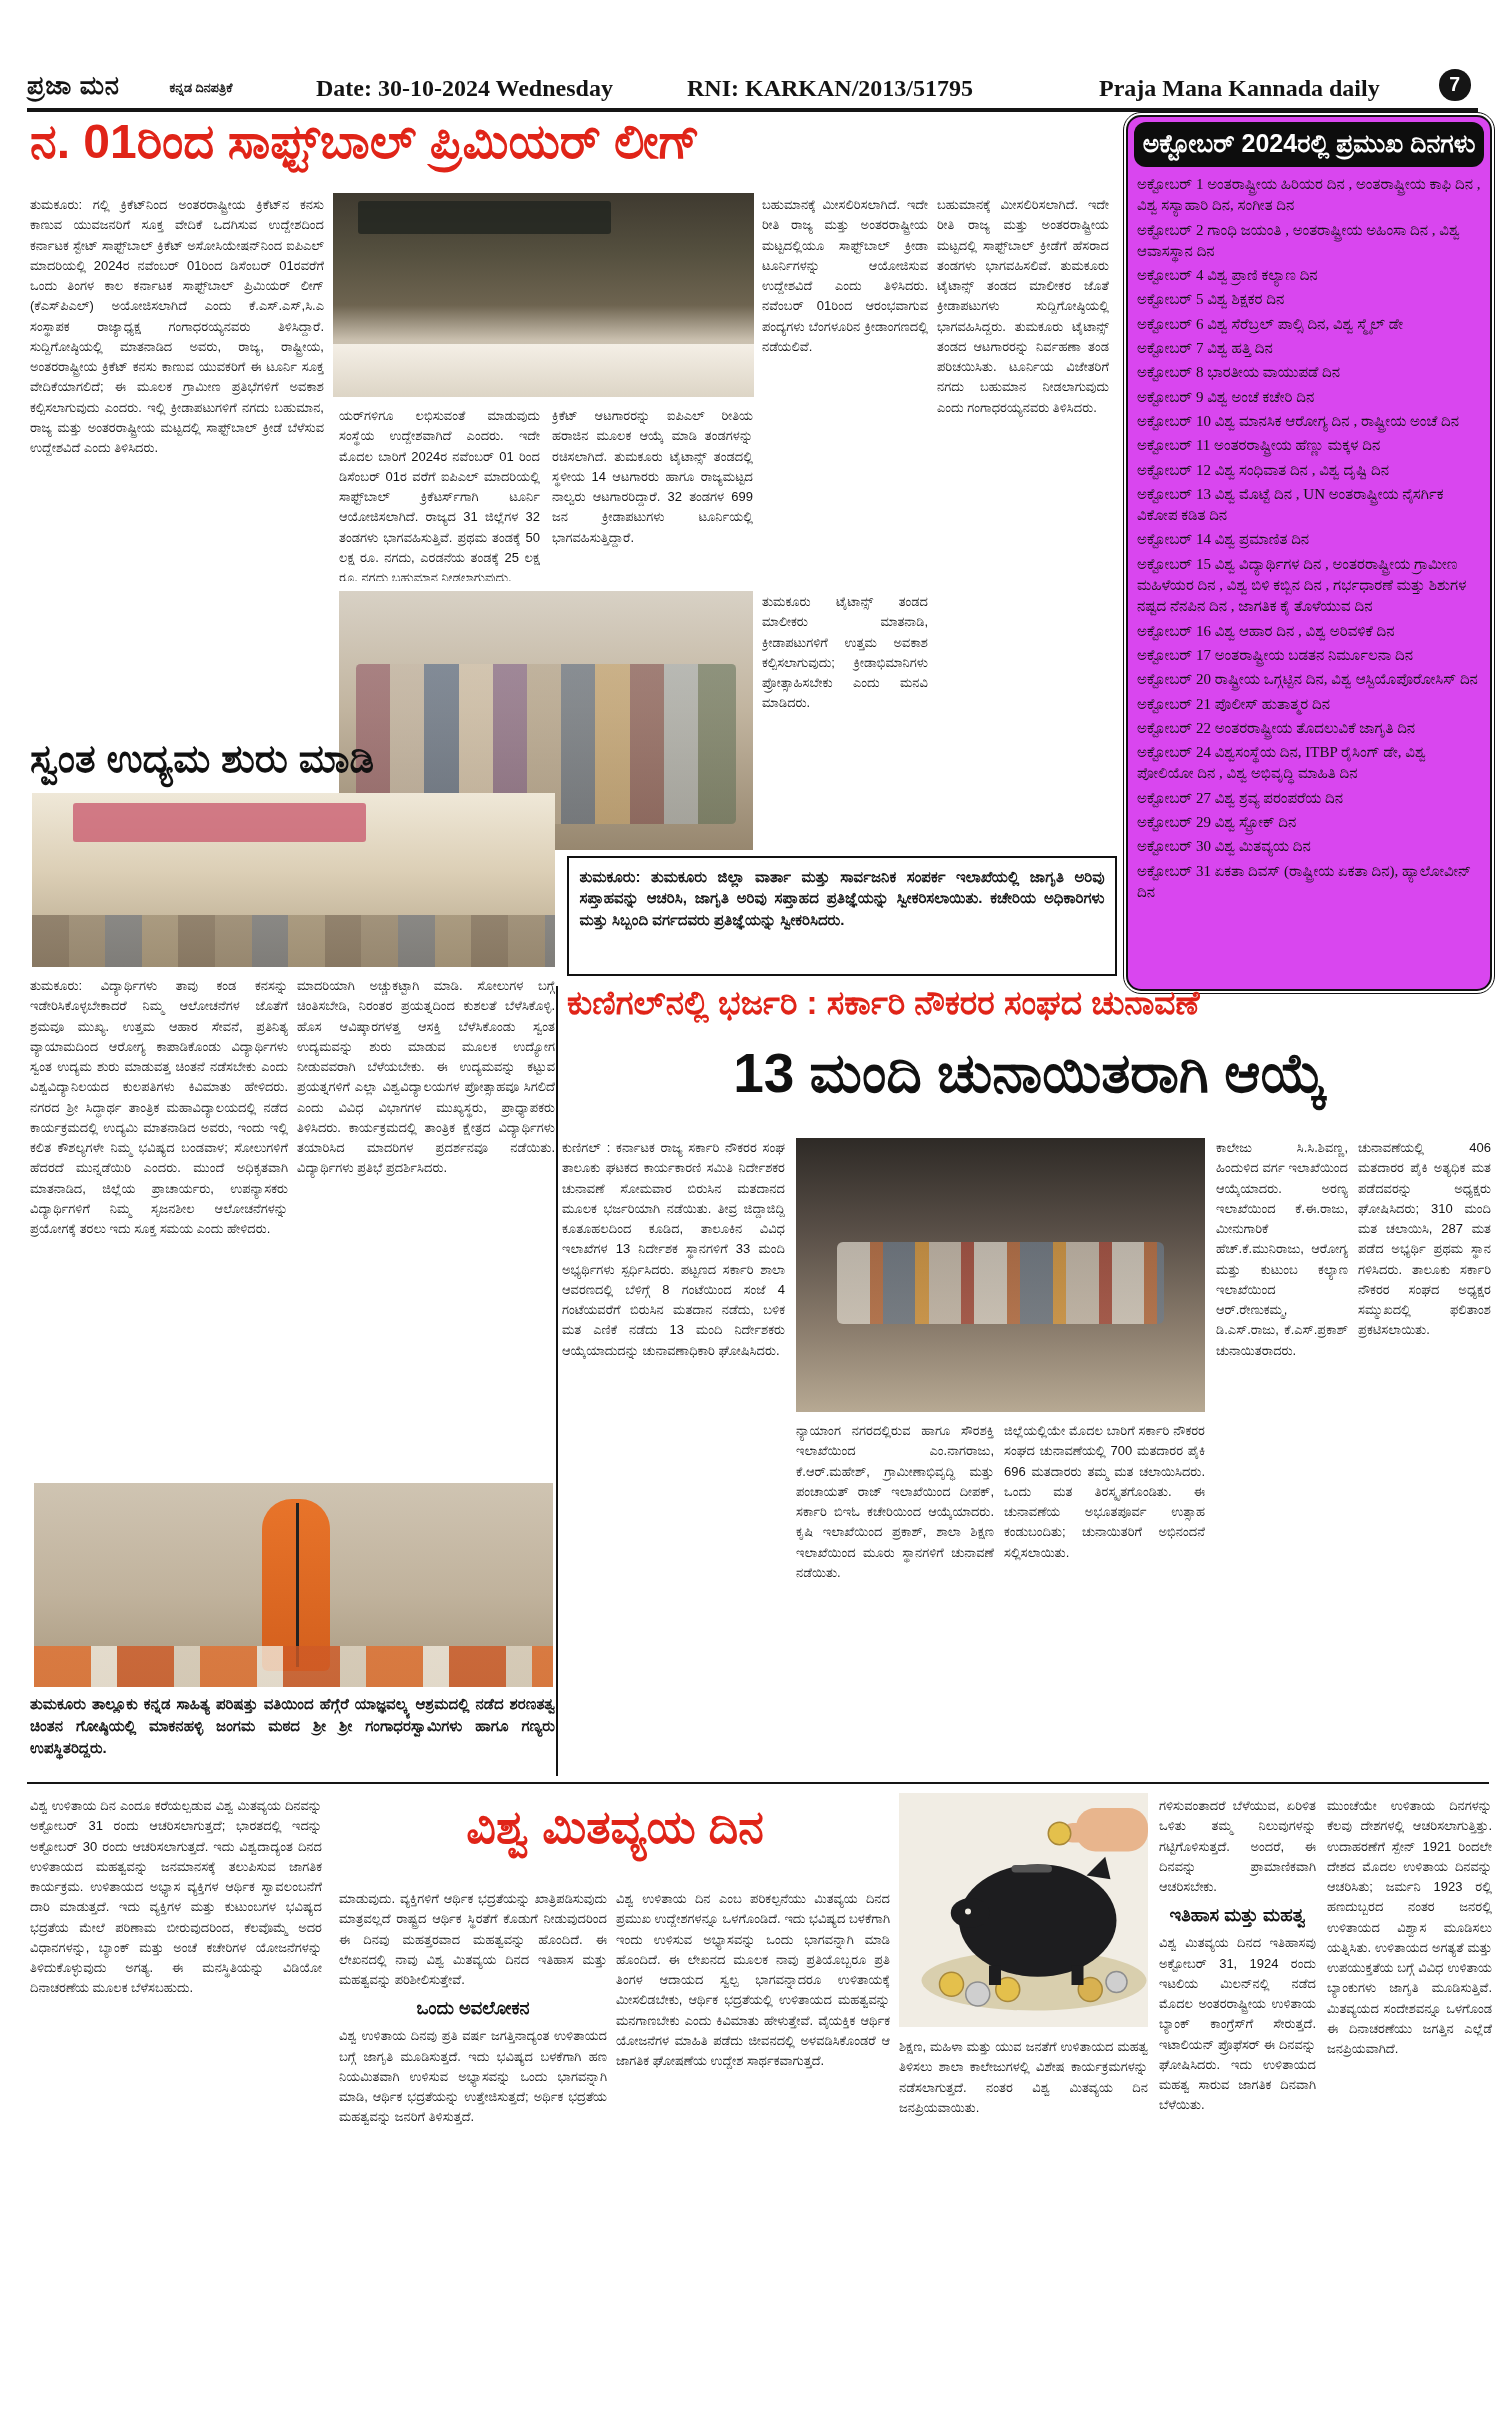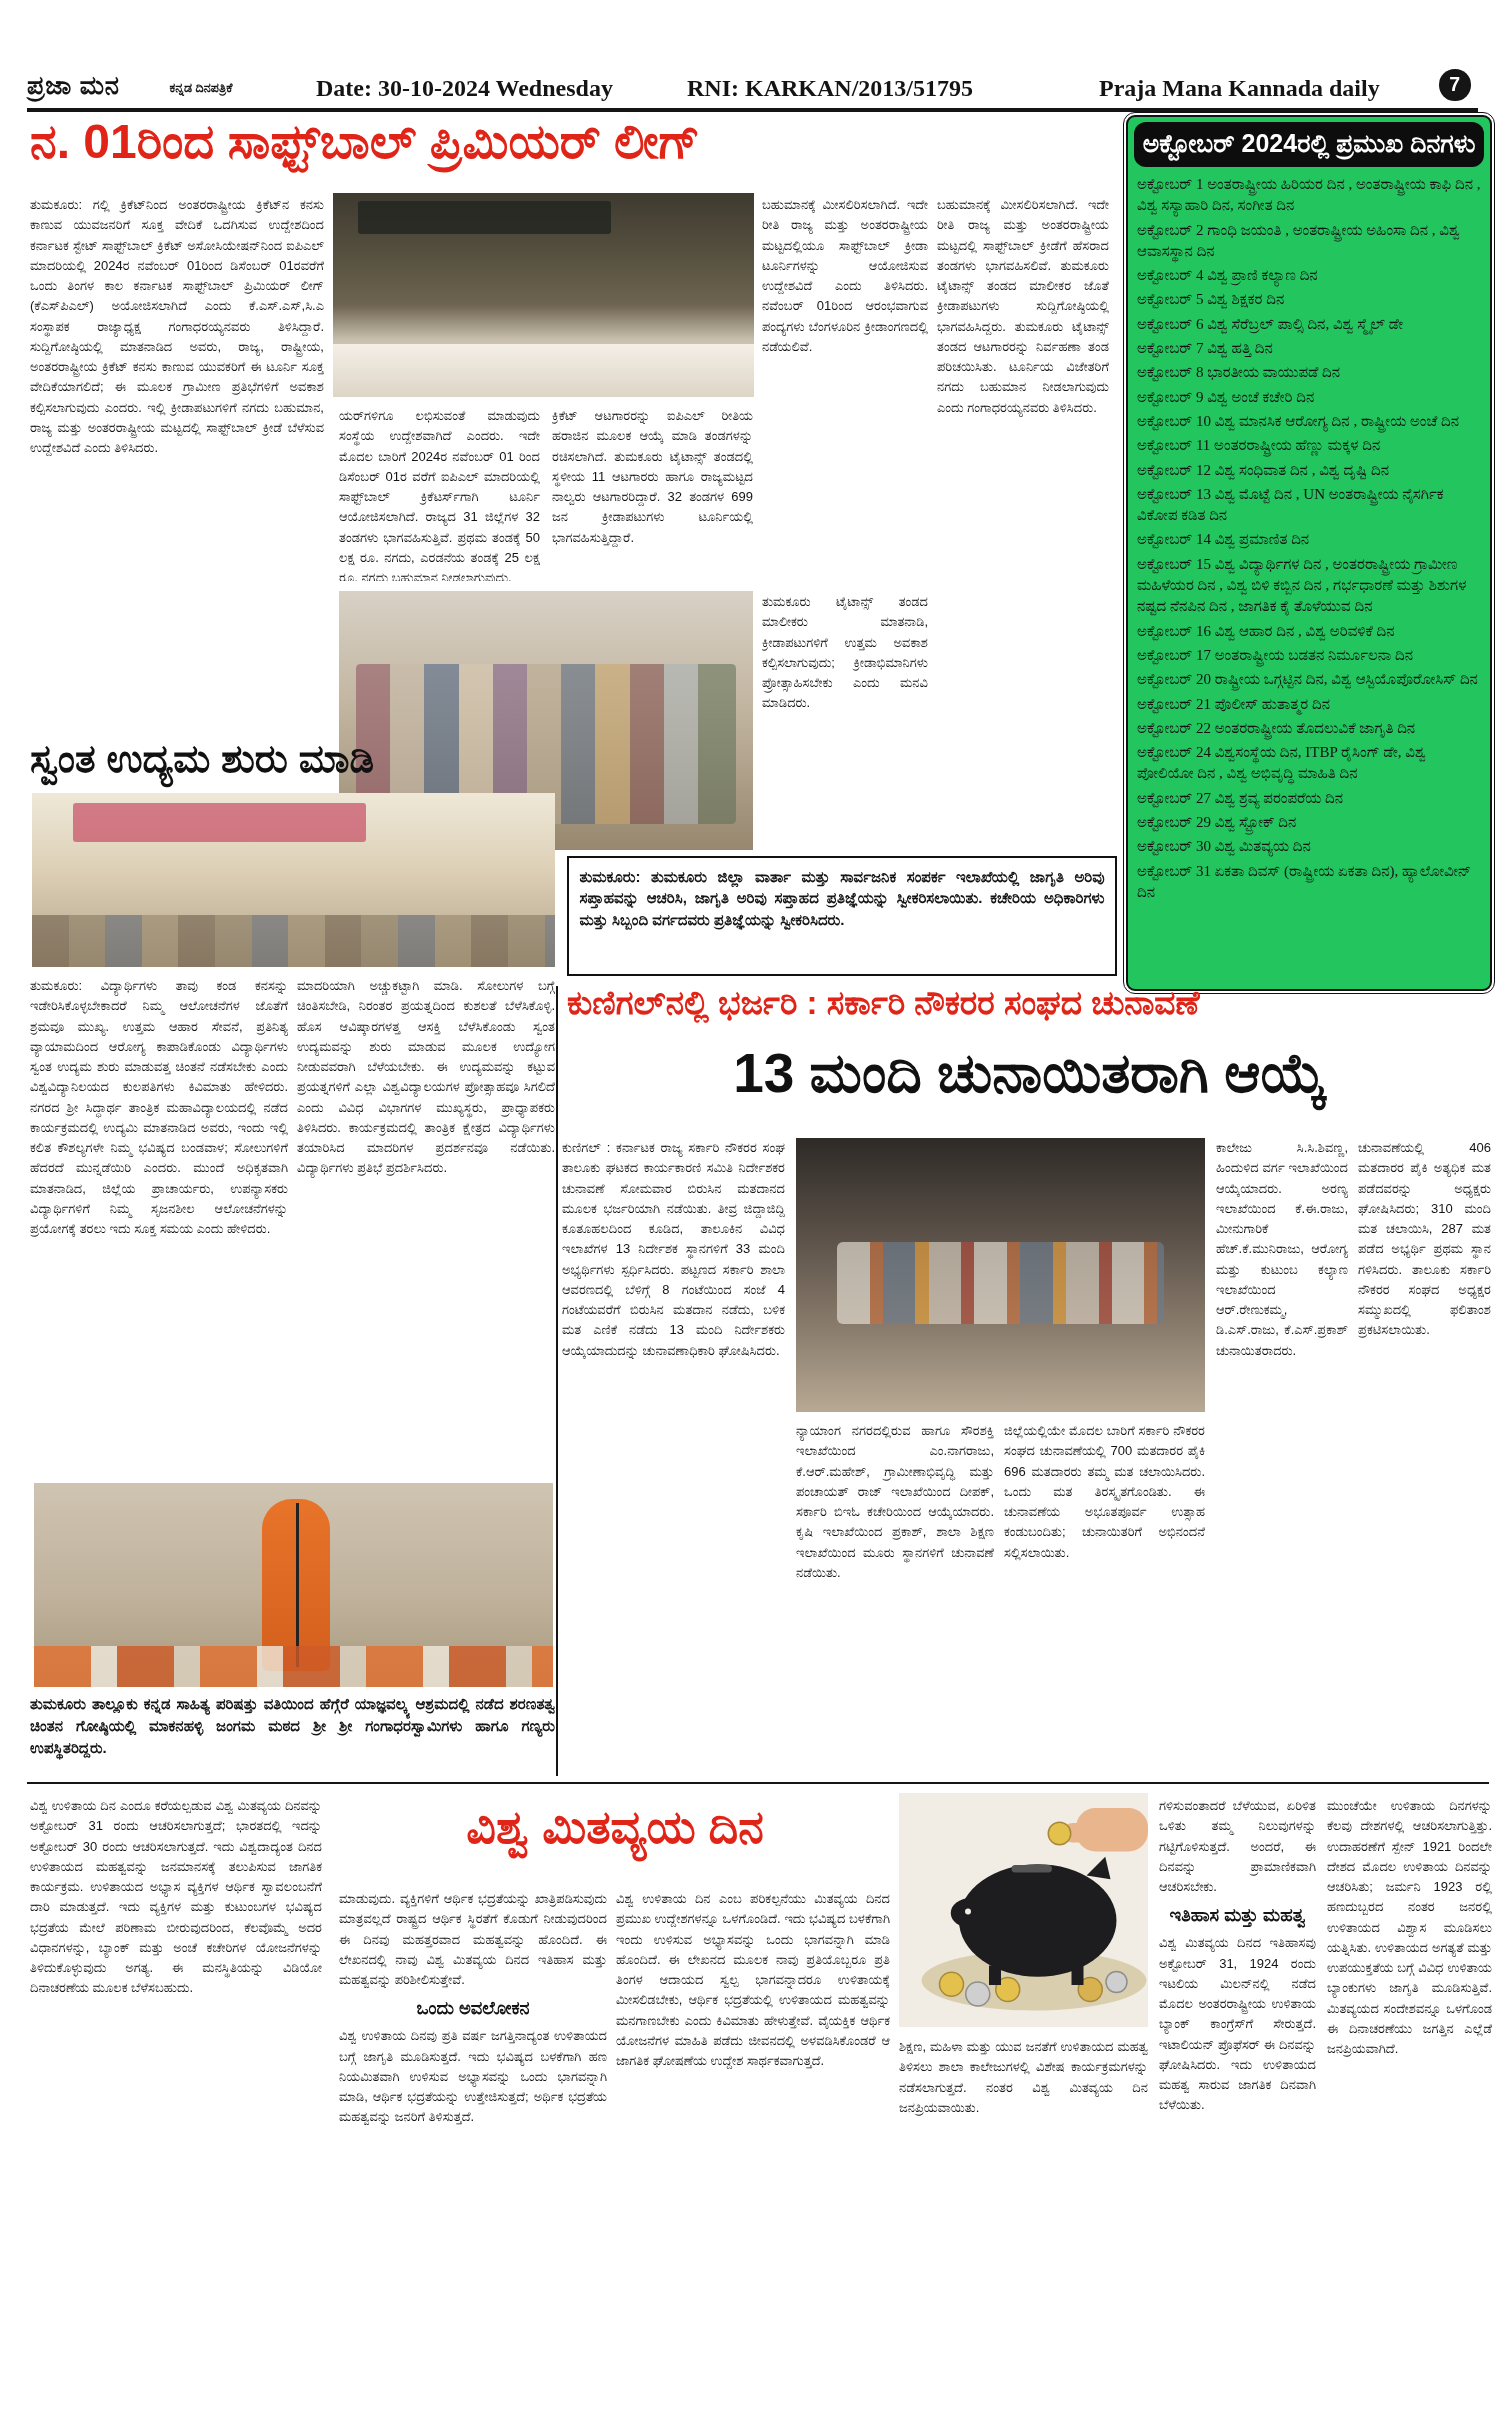--- a/index.html
+++ b/index.html
@@ -15,22 +15,22 @@
   .rule-h{background:#151515;}
   
   .hl-red{color:#e02418;font-weight:bold;line-height:1.05;}
   .hl-black{color:#111;font-weight:bold;line-height:1.05;}
   
   .col{font-size:13px;line-height:1.56;text-align:justify;overflow:hidden;}
   .caption{font-weight:bold;font-size:15px;line-height:1.45;text-align:justify;overflow:hidden;}
   .caption-box{border:2.2px solid #111;padding:7.5px 10.5px;box-sizing:border-box;background:#fff;}
   .subhead-center{font-weight:bold;font-size:18px;text-align:center;margin:7.5px 0;}
   
-  .sidebar-box{border:2.2px solid #111;outline:0.7px solid #111;outline-offset:2.2px;border-radius:9px;
-               box-sizing:border-box;background:#22c55e;padding:6px 9px 7.5px 9px;overflow:hidden;}
+  .sidebar-box{border:2.2px solid #111;outline:0.7px solid #111;outline-offset:2.2px;border-radius:15px;
+               box-sizing:border-box;background:#d946ef;padding:6px 9px 7.5px 9px;overflow:hidden;}
   .sidebar-title{background:#0d0d0d;color:#fff;font-weight:bold;font-size:25px;text-align:center;
                  border-radius:12px;padding:7.5px 4.5px;margin:-1.5px -3px 7.5px -3px;}
   .sidebar-item{font-size:15px;line-height:1.42;margin-bottom:3px;font-family:"Liberation Serif","DejaVu Serif",serif;}
   
   .photo{overflow:hidden;position:absolute;}
   .photo-press{background:linear-gradient(180deg,#3f3a30 0%,#55503f 30%,#6e6450 55%,#c9bfae 72%,#ece6da 100%);}
   .photo-press::before{content:"";position:absolute;left:6%;top:4%;width:60%;height:16%;
       background:#20241f;opacity:.8;border-radius:3px;}
   .photo-press::after{content:"";position:absolute;left:0;bottom:0;width:100%;height:26%;
       background:linear-gradient(180deg,#f4efe6,#ddd5c6);}
@@ -74,21 +74,21 @@
     </div>
   </div>
   <div class="abs rule-h" style="left:27px;top:108px;width:1451px;height:3.7px;"></div>
 
   <div class="abs hl-red" style="left:30px;top:117px;width:1087px;height:72px;font-size:48px;">ನ. 01ರಿಂದ ಸಾಫ್ಟ್‌ಬಾಲ್ ಪ್ರಿಮಿಯರ್ ಲೀಗ್</div>
 
   <div class="photo photo-press" style="left:333px;top:193px;width:421px;height:204px;"></div>
 
   <div class="abs col" style="left:30px;top:195px;width:294px;height:537px;">ತುಮಕೂರು: ಗಲ್ಲಿ ಕ್ರಿಕೆಟ್‌ನಿಂದ ಅಂತರರಾಷ್ಟ್ರೀಯ ಕ್ರಿಕೆಟ್‌ನ ಕನಸು ಕಾಣುವ ಯುವಜನರಿಗೆ ಸೂಕ್ತ ವೇದಿಕೆ ಒದಗಿಸುವ ಉದ್ದೇಶದಿಂದ ಕರ್ನಾಟಕ ಸ್ಟೇಟ್ ಸಾಫ್ಟ್‌ಬಾಲ್ ಕ್ರಿಕೆಟ್ ಅಸೋಸಿಯೇಷನ್‌ನಿಂದ ಐಪಿಎಲ್ ಮಾದರಿಯಲ್ಲಿ 2024ರ ನವೆಂಬರ್ 01ರಿಂದ ಡಿಸೆಂಬರ್ 01ರವರೆಗೆ ಒಂದು ತಿಂಗಳ ಕಾಲ ಕರ್ನಾಟಕ ಸಾಫ್ಟ್‌ಬಾಲ್ ಪ್ರಿಮಿಯರ್ ಲೀಗ್ (ಕೆಎಸ್‌ಪಿಎಲ್) ಅಯೋಜಿಸಲಾಗಿದೆ ಎಂದು ಕೆ.ಎಸ್.ಎಸ್,ಸಿ.ಎ ಸಂಸ್ಥಾಪಕ ರಾಜ್ಯಾಧ್ಯಕ್ಷ ಗಂಗಾಧರಯ್ಯನವರು ತಿಳಿಸಿದ್ದಾರೆ. ಸುದ್ದಿಗೋಷ್ಠಿಯಲ್ಲಿ ಮಾತನಾಡಿದ ಅವರು, ರಾಜ್ಯ, ರಾಷ್ಟ್ರೀಯ, ಅಂತರರಾಷ್ಟ್ರೀಯ ಕ್ರಿಕೆಟ್ ಕನಸು ಕಾಣುವ ಯುವಕರಿಗೆ ಈ ಟೂರ್ನಿ ಸೂಕ್ತ ವೇದಿಕೆಯಾಗಲಿದೆ; ಈ ಮೂಲಕ ಗ್ರಾಮೀಣ ಪ್ರತಿಭೆಗಳಿಗೆ ಅವಕಾಶ ಕಲ್ಪಿಸಲಾಗುವುದು ಎಂದರು. ಇಲ್ಲಿ ಕ್ರೀಡಾಪಟುಗಳಿಗೆ ನಗದು ಬಹುಮಾನ, ರಾಜ್ಯ ಮತ್ತು ಅಂತರರಾಷ್ಟ್ರೀಯ ಮಟ್ಟದಲ್ಲಿ ಸಾಫ್ಟ್‌ಬಾಲ್ ಕ್ರೀಡೆ ಬೆಳೆಸುವ ಉದ್ದೇಶವಿದೆ ಎಂದು ತಿಳಿಸಿದರು.</div>
   <div class="abs col" style="left:339px;top:406px;width:201px;height:175px;">ಯರ್‌ಗಳಿಗೂ ಲಭಿಸುವಂತೆ ಮಾಡುವುದು ಸಂಸ್ಥೆಯ ಉದ್ದೇಶವಾಗಿದೆ ಎಂದರು. ಇದೇ ಮೊದಲ ಬಾರಿಗೆ 2024ರ ನವೆಂಬರ್ 01 ರಿಂದ ಡಿಸೆಂಬರ್ 01ರ ವರೆಗೆ ಐಪಿಎಲ್ ಮಾದರಿಯಲ್ಲಿ ಸಾಫ್ಟ್‌ಬಾಲ್ ಕ್ರಿಕೆಟರ್ಸ್‌ಗಾಗಿ ಟೂರ್ನಿ ಆಯೋಜಿಸಲಾಗಿದೆ. ರಾಜ್ಯದ 31 ಜಿಲ್ಲೆಗಳ 32 ತಂಡಗಳು ಭಾಗವಹಿಸುತ್ತಿವೆ. ಪ್ರಥಮ ತಂಡಕ್ಕೆ 50 ಲಕ್ಷ ರೂ. ನಗದು, ಎರಡನೆಯ ತಂಡಕ್ಕೆ 25 ಲಕ್ಷ ರೂ. ನಗದು ಬಹುಮಾನ ನೀಡಲಾಗುವುದು.</div>
-  <div class="abs col" style="left:552px;top:406px;width:201px;height:175px;">ಕ್ರಿಕೆಟ್ ಆಟಗಾರರನ್ನು ಐಪಿಎಲ್ ರೀತಿಯ ಹರಾಜಿನ ಮೂಲಕ ಆಯ್ಕೆ ಮಾಡಿ ತಂಡಗಳನ್ನು ರಚಿಸಲಾಗಿದೆ. ತುಮಕೂರು ಟೈಟಾನ್ಸ್ ತಂಡದಲ್ಲಿ ಸ್ಥಳೀಯ 11 ಆಟಗಾರರು ಹಾಗೂ ರಾಜ್ಯಮಟ್ಟದ ನಾಲ್ವರು ಆಟಗಾರರಿದ್ದಾರೆ. 32 ತಂಡಗಳ 699 ಜನ ಕ್ರೀಡಾಪಟುಗಳು ಟೂರ್ನಿಯಲ್ಲಿ ಭಾಗವಹಿಸುತ್ತಿದ್ದಾರೆ.</div>
+  <div class="abs col" style="left:552px;top:406px;width:201px;height:175px;">ಕ್ರಿಕೆಟ್ ಆಟಗಾರರನ್ನು ಐಪಿಎಲ್ ರೀತಿಯ ಹರಾಜಿನ ಮೂಲಕ ಆಯ್ಕೆ ಮಾಡಿ ತಂಡಗಳನ್ನು ರಚಿಸಲಾಗಿದೆ. ತುಮಕೂರು ಟೈಟಾನ್ಸ್ ತಂಡದಲ್ಲಿ ಸ್ಥಳೀಯ 14 ಆಟಗಾರರು ಹಾಗೂ ರಾಜ್ಯಮಟ್ಟದ ನಾಲ್ವರು ಆಟಗಾರರಿದ್ದಾರೆ. 32 ತಂಡಗಳ 699 ಜನ ಕ್ರೀಡಾಪಟುಗಳು ಟೂರ್ನಿಯಲ್ಲಿ ಭಾಗವಹಿಸುತ್ತಿದ್ದಾರೆ.</div>
   <div class="abs col" style="left:762px;top:195px;width:166px;height:388px;">ಬಹುಮಾನಕ್ಕೆ ಮೀಸಲಿರಿಸಲಾಗಿದೆ. ಇದೇ ರೀತಿ ರಾಜ್ಯ ಮತ್ತು ಅಂತರರಾಷ್ಟ್ರೀಯ ಮಟ್ಟದಲ್ಲಿಯೂ ಸಾಫ್ಟ್‌ಬಾಲ್ ಕ್ರೀಡಾ ಟೂರ್ನಿಗಳನ್ನು ಆಯೋಜಿಸುವ ಉದ್ದೇಶವಿದೆ ಎಂದು ತಿಳಿಸಿದರು. ನವೆಂಬರ್ 01ರಿಂದ ಆರಂಭವಾಗುವ ಪಂದ್ಯಗಳು ಬೆಂಗಳೂರಿನ ಕ್ರೀಡಾಂಗಣದಲ್ಲಿ ನಡೆಯಲಿವೆ.</div>
   <div class="abs col" style="left:762px;top:592px;width:166px;height:256px;">ತುಮಕೂರು ಟೈಟಾನ್ಸ್ ತಂಡದ ಮಾಲೀಕರು ಮಾತನಾಡಿ, ಕ್ರೀಡಾಪಟುಗಳಿಗೆ ಉತ್ತಮ ಅವಕಾಶ ಕಲ್ಪಿಸಲಾಗುವುದು; ಕ್ರೀಡಾಭಿಮಾನಿಗಳು ಪ್ರೋತ್ಸಾಹಿಸಬೇಕು ಎಂದು ಮನವಿ ಮಾಡಿದರು.</div>
   <div class="abs col" style="left:937px;top:195px;width:172px;height:654px;">ಬಹುಮಾನಕ್ಕೆ ಮೀಸಲಿರಿಸಲಾಗಿದೆ. ಇದೇ ರೀತಿ ರಾಜ್ಯ ಮತ್ತು ಅಂತರರಾಷ್ಟ್ರೀಯ ಮಟ್ಟದಲ್ಲಿ ಸಾಫ್ಟ್‌ಬಾಲ್ ಕ್ರೀಡೆಗೆ ಹೆಸರಾದ ತಂಡಗಳು ಭಾಗವಹಿಸಲಿವೆ. ತುಮಕೂರು ಟೈಟಾನ್ಸ್ ತಂಡದ ಮಾಲೀಕರ ಜೊತೆ ಕ್ರೀಡಾಪಟುಗಳು ಸುದ್ದಿಗೋಷ್ಠಿಯಲ್ಲಿ ಭಾಗವಹಿಸಿದ್ದರು. ತುಮಕೂರು ಟೈಟಾನ್ಸ್ ತಂಡದ ಆಟಗಾರರನ್ನು ನಿರ್ವಹಣಾ ತಂಡ ಪರಿಚಯಿಸಿತು. ಟೂರ್ನಿಯ ವಿಜೇತರಿಗೆ ನಗದು ಬಹುಮಾನ ನೀಡಲಾಗುವುದು ಎಂದು ಗಂಗಾಧರಯ್ಯನವರು ತಿಳಿಸಿದರು.</div>
 
   <div class="photo photo-pledge" style="left:339px;top:591px;width:414px;height:259px;"></div>
   <div class="abs caption caption-box" style="left:567px;top:856px;width:550px;height:120px;">ತುಮಕೂರು: ತುಮಕೂರು ಜಿಲ್ಲಾ ವಾರ್ತಾ ಮತ್ತು ಸಾರ್ವಜನಿಕ ಸಂಪರ್ಕ ಇಲಾಖೆಯಲ್ಲಿ ಜಾಗೃತಿ ಅರಿವು ಸಪ್ತಾಹವನ್ನು ಆಚರಿಸಿ, ಜಾಗೃತಿ ಅರಿವು ಸಪ್ತಾಹದ ಪ್ರತಿಜ್ಞೆಯನ್ನು ಸ್ವೀಕರಿಸಲಾಯಿತು. ಕಚೇರಿಯ ಅಧಿಕಾರಿಗಳು ಮತ್ತು ಸಿಬ್ಬಂದಿ ವರ್ಗದವರು ಪ್ರತಿಜ್ಞೆಯನ್ನು ಸ್ವೀಕರಿಸಿದರು.</div>
 
   <div class="abs sidebar-box" style="left:1126px;top:115px;width:366px;height:876px;">
     <div class="sidebar-title">ಅಕ್ಟೋಬರ್ 2024ರಲ್ಲಿ ಪ್ರಮುಖ ದಿನಗಳು</div>
     <div class="sidebar-item">ಅಕ್ಟೋಬರ್ 1 ಅಂತರಾಷ್ಟ್ರೀಯ ಹಿರಿಯರ ದಿನ , ಅಂತರಾಷ್ಟ್ರೀಯ ಕಾಫಿ ದಿನ , ವಿಶ್ವ ಸಸ್ಯಾಹಾರಿ ದಿನ, ಸಂಗೀತ ದಿನ</div>

